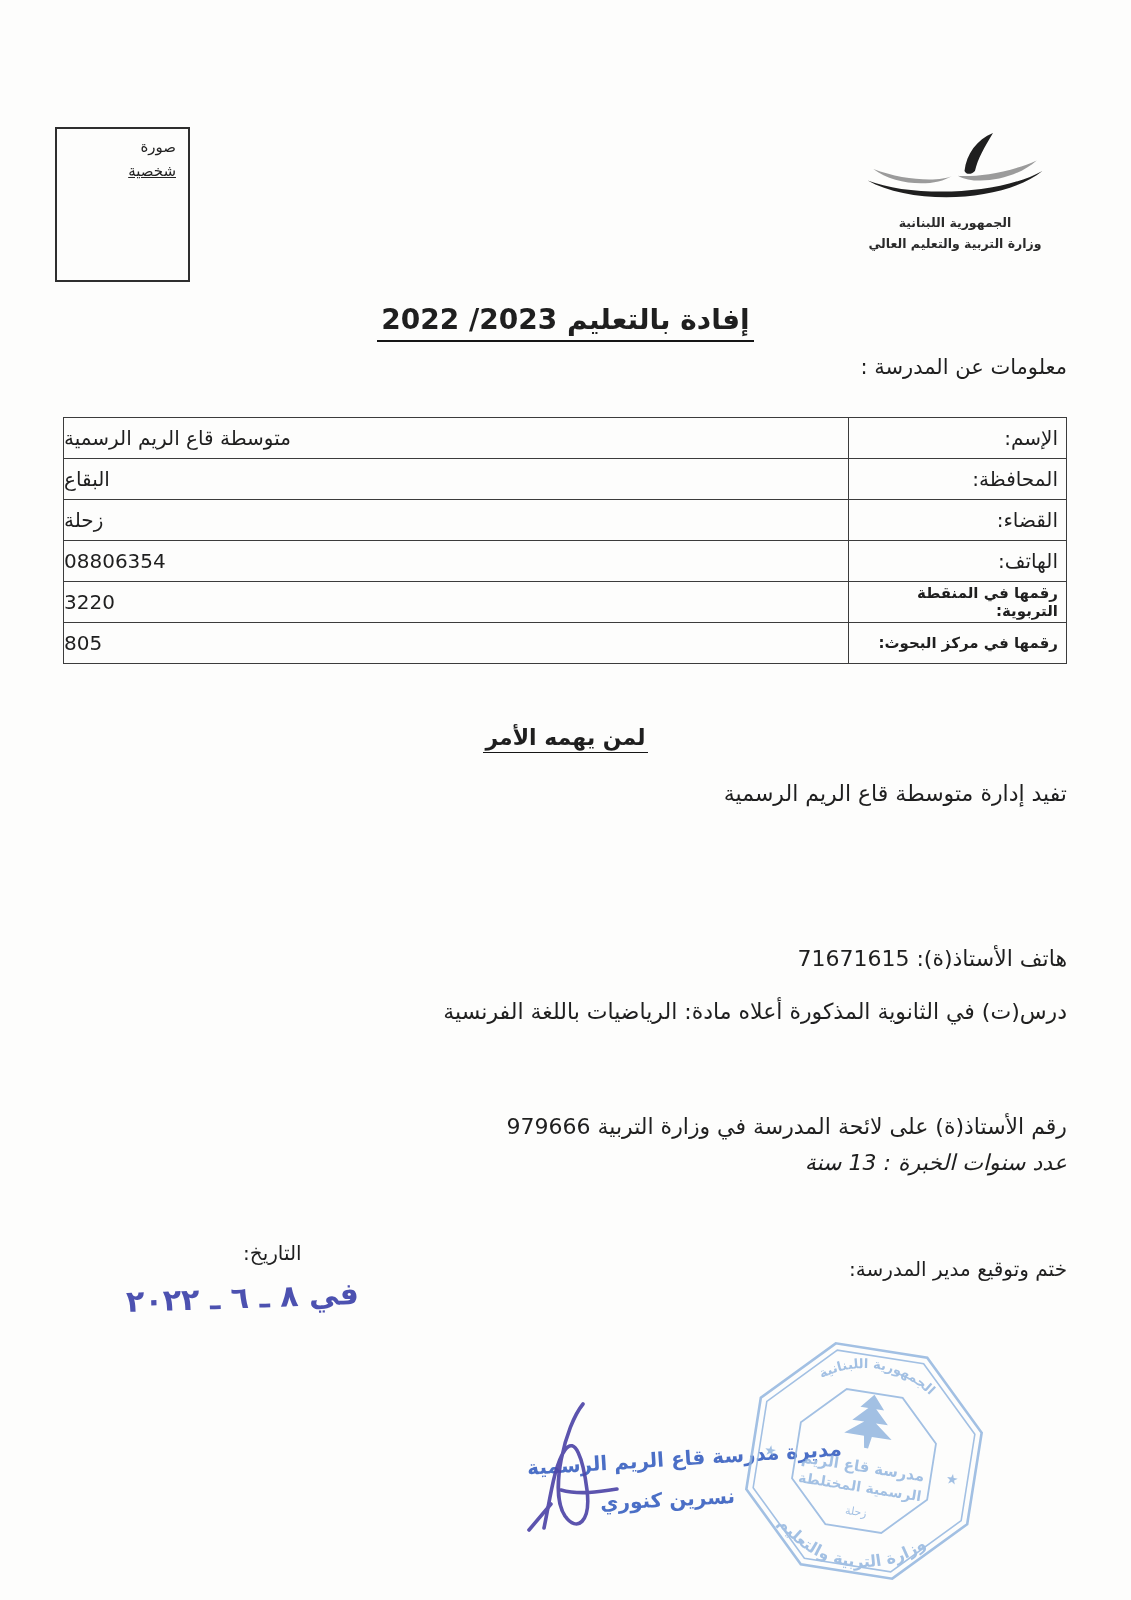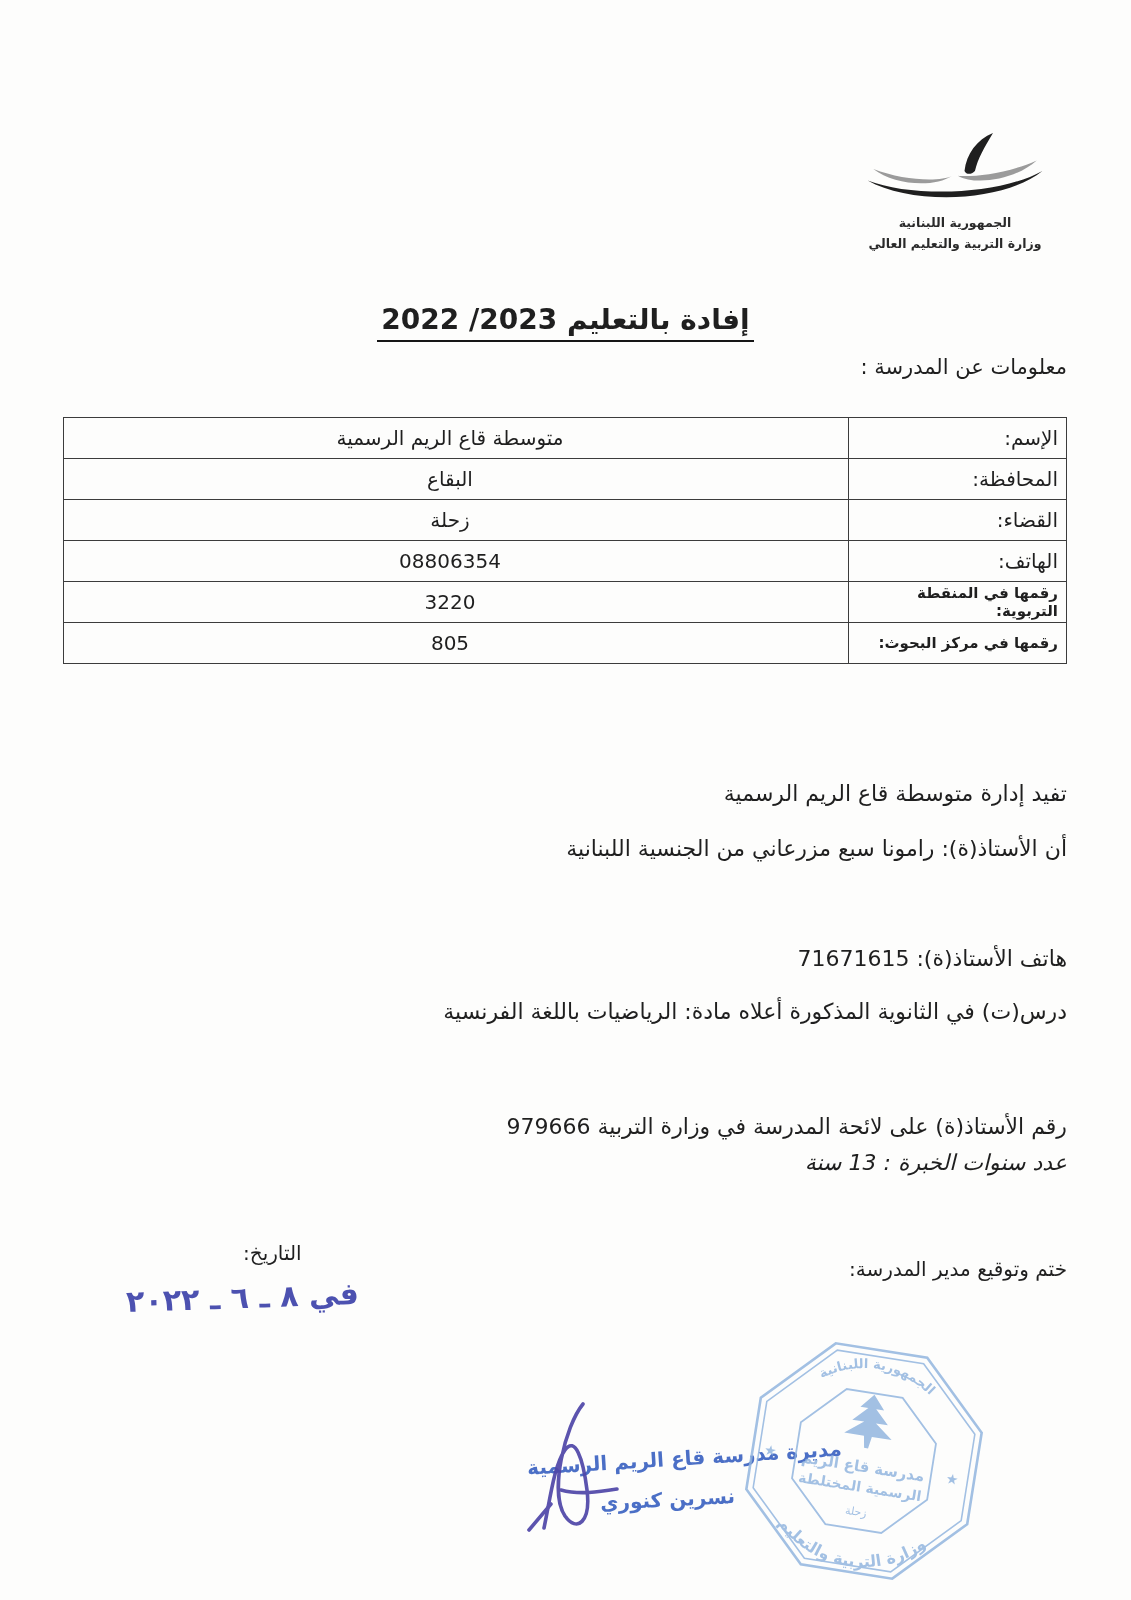--- a/index.html
+++ b/index.html
@@ -24,21 +24,21 @@
   .title-wrap .title{display:inline-block;direction:rtl;font-size:28px;font-weight:bold;
     border-bottom:2px solid #161616;padding:0 4px 4px 4px;}
 
   .school-heading{right:64px;top:355px;direction:rtl;font-size:21px;}
 
   
   .info-table{left:63px;top:417px;width:1004px;direction:rtl;border-collapse:collapse;table-layout:fixed;position:absolute;background:#fdfdfc;}
   .info-table td{border:1.6px solid #3c3c3c;height:40px;vertical-align:middle;}
   .info-table td.lbl{width:197px;font-size:20px;padding:0 8px 0 12px;}
   .info-table td.lbl.small{font-size:15px;font-weight:bold;margin-left:30px;}
-  .info-table td.val{font-size:20px;text-align:center;padding:0 12px 0 0;}
+  .info-table td.val{font-size:20px;text-align:left;padding:0 12px 0 0;}
 
   
   .letter-heading-wrap{left:0;top:725px;width:100%;text-align:center;}
   .letter-heading-wrap .h{display:inline-block;direction:rtl;font-size:22px;font-weight:bold;
     border-bottom:1.8px solid #161616;padding:0 2px 2px 2px;}
   .body-line{position:absolute;right:64px;direction:rtl;font-size:22px;white-space:nowrap;}
   .bl0{top:781px;margin-left:8px;} .bl1{top:836px;} .bl2{top:891px;}
   .bl3{top:946px;} .bl4{top:999px;} .bl5{top:1114px;}
   .experience{right:64px;top:1150px;direction:rtl;font-size:22px;font-style:italic;}
 
@@ -54,20 +54,26 @@
   .sig-name{left:620px;top:1487px;width:115px;direction:rtl;text-align:center;
     font-size:20px;font-weight:bold;color:#4b6fc6;transform:rotate(-3deg);white-space:nowrap;}
   .sig-flourish{left:521px;top:1398px;}
   .stamp-svg{left:738px;top:1330px;}
 </style>
 </head>
 <body>
 
 <div class="page">
 
+  <div class="abs photo-box">
+    <div class="txt">
+      <div>صورة</div>
+      <div class="u">شخصية</div>
+    </div>
+  </div>
 
   <div class="abs logo">
     <svg width="190" height="78" viewBox="0 0 200 80">
       <path d="M14,40 C45,52 84,54 97,47 C78,60 36,57 14,40 Z" fill="#9b9b9b"></path>
       <path d="M186,31 C155,45 116,49 103,47 C122,58 164,51 186,31 Z" fill="#9b9b9b"></path>
       <path d="M8,52 C55,70 145,68 192,42 C150,76 54,78 8,52 Z" fill="#1f1f1f"></path>
       <path d="M110,42 C112,24 123,9 140,2 C131,17 124,29 121,42 C117,46 112,46 110,42 Z" fill="#1f1f1f"></path>
     </svg>
     <div class="logo-text">
       <div>الجمهورية اللبنانية</div>
@@ -103,23 +109,25 @@
         <td class="lbl small">رقمها في المنقطة التربوية:</td>
         <td class="val">3220</td>
       </tr>
       <tr>
         <td class="lbl small">رقمها في مركز البحوث:</td>
         <td class="val">805</td>
       </tr>
     </tbody>
   </table>
 
+  <div class="abs letter-heading-wrap">
+    <span class="h">لمن يهمه الأمر</span>
+  </div>
 
   <div class="body-line bl0">تفيد إدارة متوسطة قاع الريم الرسمية</div>
-  <div class="body-line bl1">أن الأستاذ(ة):  رامونا سبع مزرعاني من الجنسية  اللبنانية</div>
   <div class="body-line bl3">هاتف الأستاذ(ة): 71671615</div>
   <div class="body-line bl4">درس(ت) في الثانوية المذكورة أعلاه مادة: الرياضيات  باللغة الفرنسية</div>
   <div class="body-line bl5">رقم الأستاذ(ة) على لائحة المدرسة في وزارة التربية 979666</div>
 
   <div class="abs experience">عدد سنوات الخبرة : 13 سنة</div>
 
   <div class="abs stamp-label">ختم وتوقيع مدير المدرسة:</div>
   <div class="abs date-label">التاريخ:</div>
   <div class="abs hand-date">في ٨ ـ ٦ ـ ٢٠٢٢</div>
 

